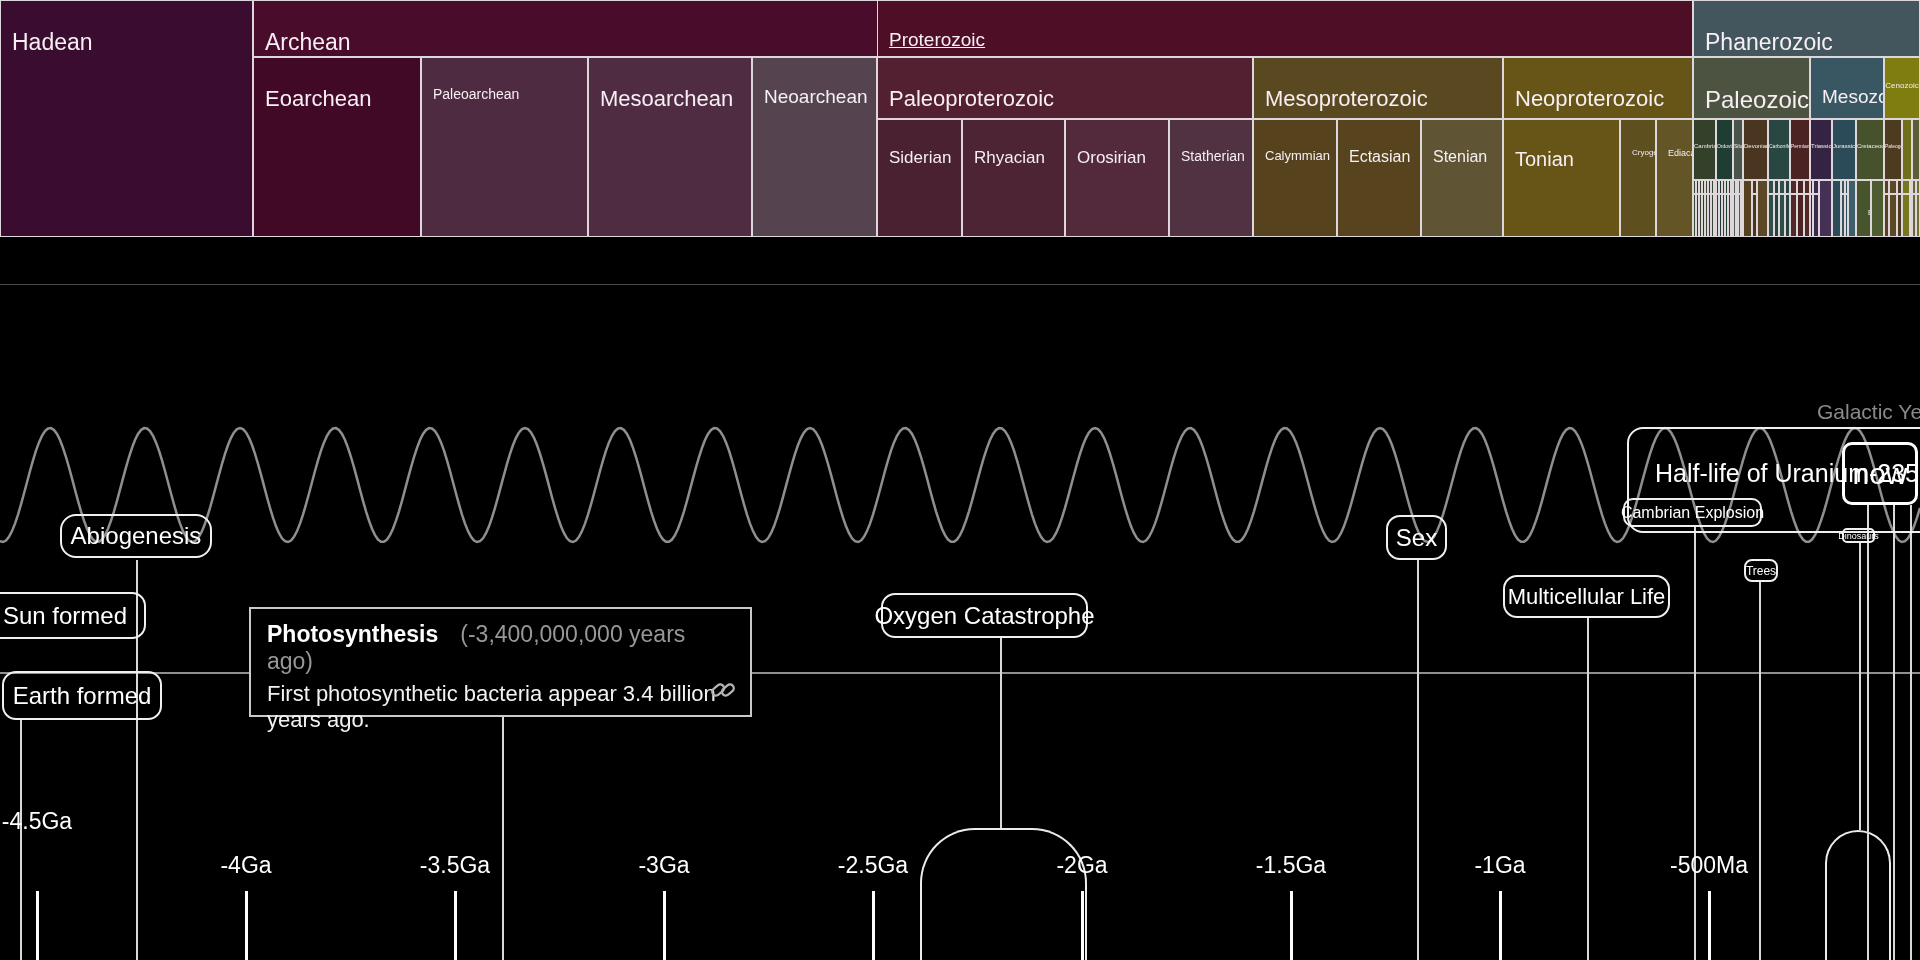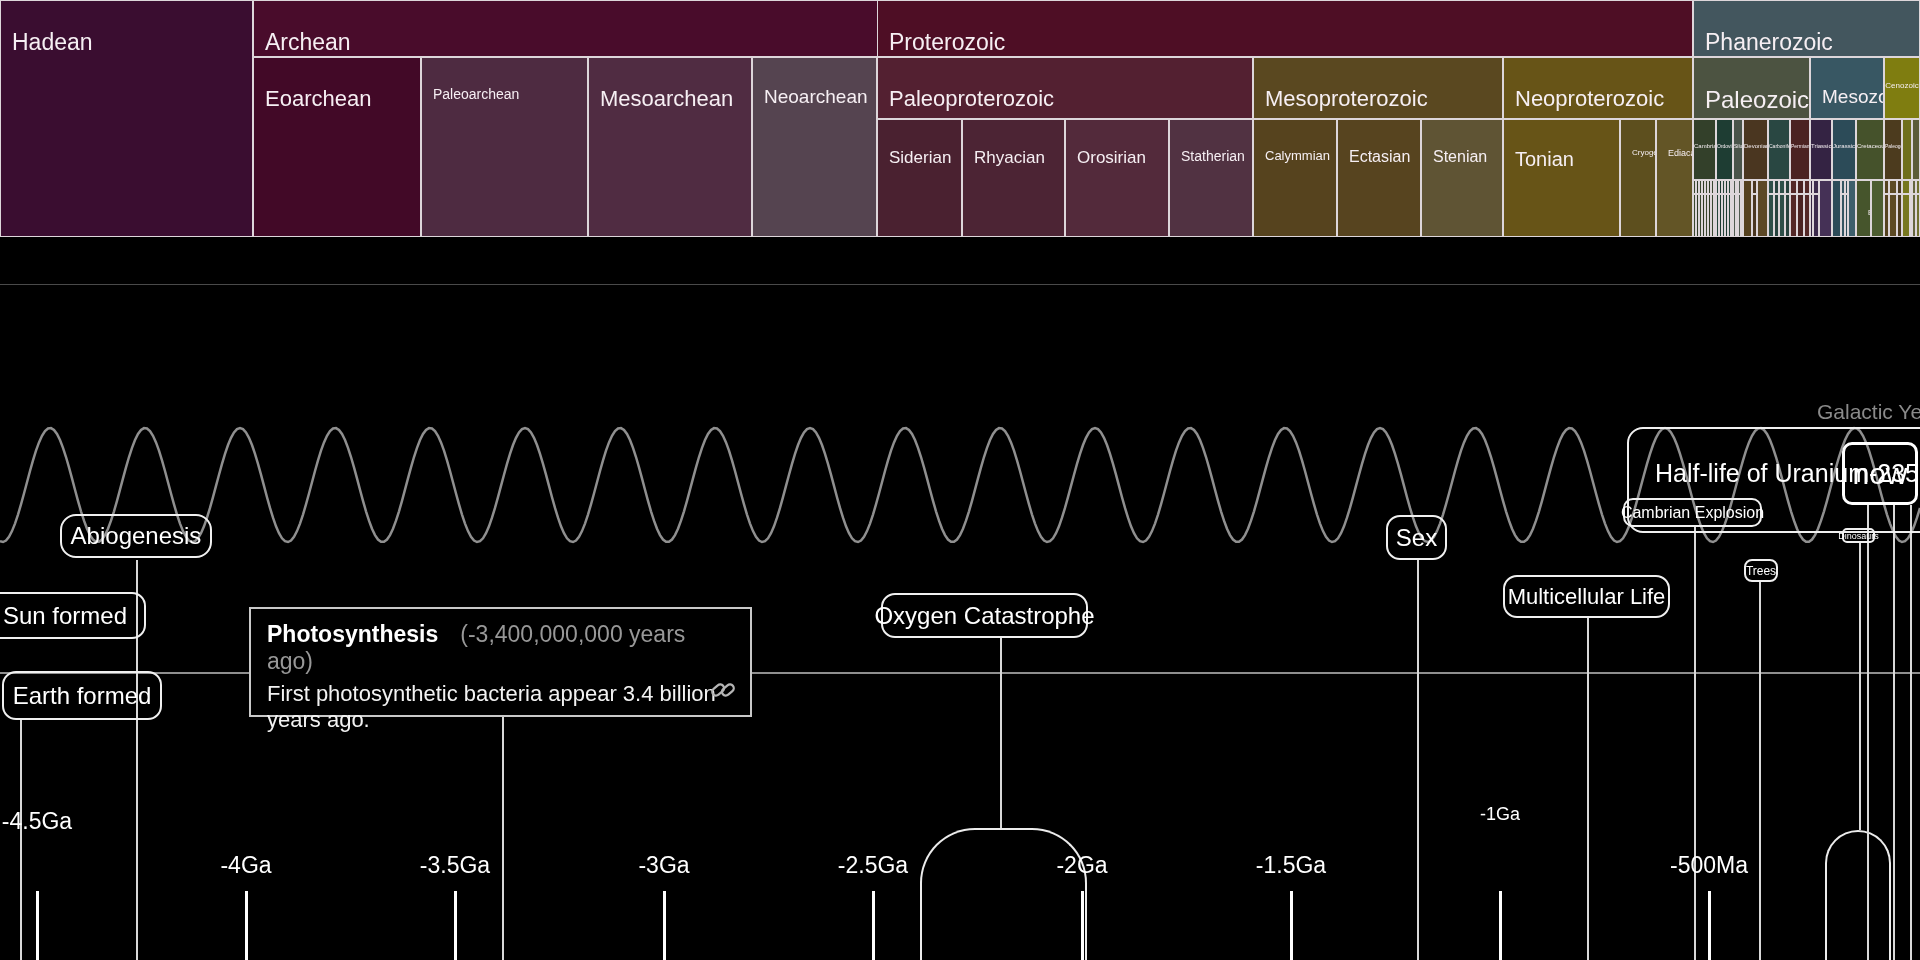--- a/index.html
+++ b/index.html
@@ -40,21 +40,21 @@
 <div id="stage">
 
   <div id="treemap">
       <div class="cell" style="left: 0px; top: 0px; width: 253px; height: 237px; background: rgb(58, 13, 48);">
         <span class="lbl" style="font-size: 23px;">Hadean</span>
       </div>
       <div class="cell" style="left: 253px; top: 0px; width: 716px; height: 57px; background: rgb(73, 12, 43);">
         <span class="lbl" style="font-size: 23px;">Archean</span>
       </div>
       <div class="cell" style="left: 877px; top: 0px; width: 816px; height: 57px; background: rgb(78, 14, 37);">
-        <span class="lbl" style="font-size: 23px;">Proterozoic</span>
+        <span class="lbl" style="font-size: 19px; text-decoration: underline;">Proterozoic</span>
       </div>
       <div class="cell" style="left: 1693px; top: 0px; width: 227px; height: 57px; background: rgb(67, 86, 94);">
         <span class="lbl" style="font-size: 23px;">Phanerozoic</span>
       </div>
       <div class="cell" style="left: 253px; top: 57px; width: 168px; height: 180px; background: rgb(66, 9, 39);">
         <span class="lbl" style="font-size: 22px;">Eoarchean</span>
       </div>
       <div class="cell" style="left: 421px; top: 57px; width: 167px; height: 180px; background: rgb(78, 43, 65);">
         <span class="lbl" style="font-size: 14px;">Paleoarchean</span>
       </div>
@@ -296,21 +296,21 @@
       <div class="ticklbl" style="left: 455px; top: 852px; font-size: 23px;">-3.5Ga</div>
       <div class="tick" style="left: 454px; top: 891px; height: 69px;"></div>
       <div class="ticklbl" style="left: 664px; top: 852px; font-size: 23px; text-align: center;">-3Ga</div>
       <div class="tick" style="left: 663px; top: 891px; height: 69px;"></div>
       <div class="ticklbl" style="left: 873px; top: 852px; font-size: 23px;">-2.5Ga</div>
       <div class="tick" style="left: 872px; top: 891px; height: 69px;"></div>
       <div class="ticklbl" style="left: 1082px; top: 852px; font-size: 23px;">-2Ga</div>
       <div class="tick" style="left: 1081px; top: 891px; height: 69px;"></div>
       <div class="ticklbl" style="left: 1291px; top: 852px; font-size: 23px;">-1.5Ga</div>
       <div class="tick" style="left: 1290px; top: 891px; height: 69px;"></div>
-      <div class="ticklbl" style="left: 1500px; top: 804px; font-size: 18px;">-1Ga</div>
+      <div class="ticklbl" style="left: 1500px; top: 852px; font-size: 23px;">-1Ga</div>
       <div class="tick" style="left: 1499px; top: 891px; height: 69px;"></div>
       <div class="ticklbl" style="left: 1709px; top: 852px; font-size: 23px;">-500Ma</div>
       <div class="tick" style="left: 1708px; top: 891px; height: 69px;"></div>
       <div class="evbox" style="left: 60px; top: 514px; width: 152px; height: 44px; font-size: 24px; border-radius: 16px;">Abiogenesis</div>
       <div class="evbox" style="left: -16px; top: 592px; width: 162px; height: 47px; font-size: 24px; border-radius: 14px;">Sun formed</div>
       <div class="evbox" style="left: 2px; top: 671px; width: 160px; height: 49px; font-size: 24px; border-radius: 14px;">Earth formed</div>
       <div class="evbox" style="left: 881px; top: 593px; width: 207px; height: 45px; font-size: 24px; border-radius: 14px;">Oxygen Catastrophe</div>
       <div class="evbox" style="left: 1386px; top: 515px; width: 61px; height: 45px; font-size: 24px; border-radius: 14px;">Sex</div>
       <div class="evbox" style="left: 1503px; top: 575px; width: 167px; height: 43px; font-size: 22px; border-radius: 14px;">Multicellular Life</div>
       <div class="evbox" style="left: 1623px; top: 498px; width: 139px; height: 29px; font-size: 16px; border-radius: 10px;">Cambrian Explosion</div>

